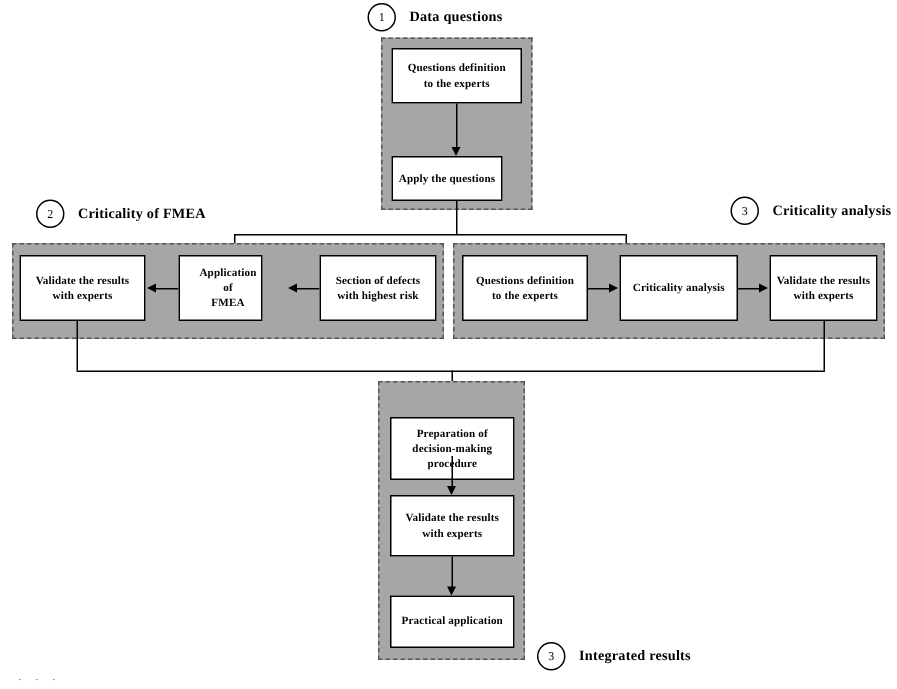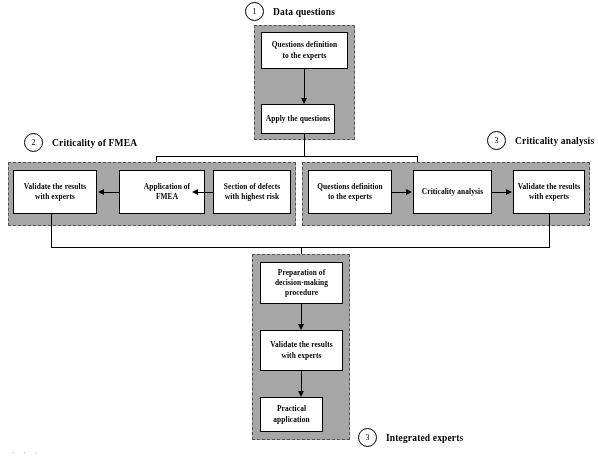--- a/index.html
+++ b/index.html
@@ -152,21 +152,21 @@
   <div class="node" style="left:13px; top:170px; width:84px; height:44px;">
     <span>
       <span>Validate the results</span>
       <span>with experts</span>
     </span>
   </div>
 
   <div class="hline" style="left:104px; top:192px; width:15px;"></div>
   <div class="arrow arrow-left" style="left:98px; top:188.5px;"></div>
 
-  <div class="node" style="left:119px; top:170px; width:86px; height:44px;padding-left:12px;">
+  <div class="node" style="left:119px; top:170px; width:56px; height:44px;padding-left:12px;">
     <span>
       <span>Application of</span>
       <span>FMEA</span>
     </span>
   </div>
 
   <div class="hline" style="left:198px; top:192px; width:15px;"></div>
   <div class="arrow arrow-left" style="left:192px; top:188.5px;"></div>
 
   <div class="node" style="left:213px; top:170px; width:78px; height:44px;">
@@ -208,45 +208,45 @@
   </div>
 
   <div class="vline" style="left:51px; top:214px; height:33px;"></div>
   <div class="vline" style="left:549px; top:214px; height:33px;"></div>
   <div class="hline" style="left:51px; top:247px; width:499px;"></div>
   <div class="vline" style="left:301px; top:247px; height:18px;"></div>
   <div class="arrow arrow-down" style="left:297.5px; top:263px;"></div>
 
   <div class="panel" style="left:252px; top:254px; width:98px; height:186px;"></div>
 
-  <div class="node" style="left:260px; top:262px; width:83px; height:42px;">
+  <div class="node" style="left:260px; top:278px; width:83px; height:42px;">
     <span>
       <span>Preparation of</span>
       <span>decision-making</span>
       <span>procedure</span>
     </span>
   </div>
 
   <div class="vline" style="left:301px; top:304px; height:22px;"></div>
   <div class="arrow arrow-down" style="left:297.5px; top:324px;"></div>
 
   <div class="node" style="left:260px; top:330px; width:83px; height:41px;">
     <span>
       <span>Validate the results</span>
       <span>with experts</span>
     </span>
   </div>
 
   <div class="vline" style="left:301px; top:371px; height:22px;"></div>
   <div class="arrow arrow-down" style="left:297.5px; top:391px;"></div>
 
-  <div class="node" style="left:260px; top:397px; width:63px; height:35px;">
+  <div class="node" style="left:260px; top:397px; width:83px; height:35px;">
     <span>Practical application</span>
   </div>
 
   <div class="badge" style="left:358px; top:428px;">
     <div class="badge-circle">3</div>
-    <div class="badge-label">Integrated experts</div>
+    <div class="badge-label">Integrated results</div>
   </div>
 
   <div class="edge-artifact" style="left:12px; top:449px;">···</div>
 
 </div>
 
 </body></html>

